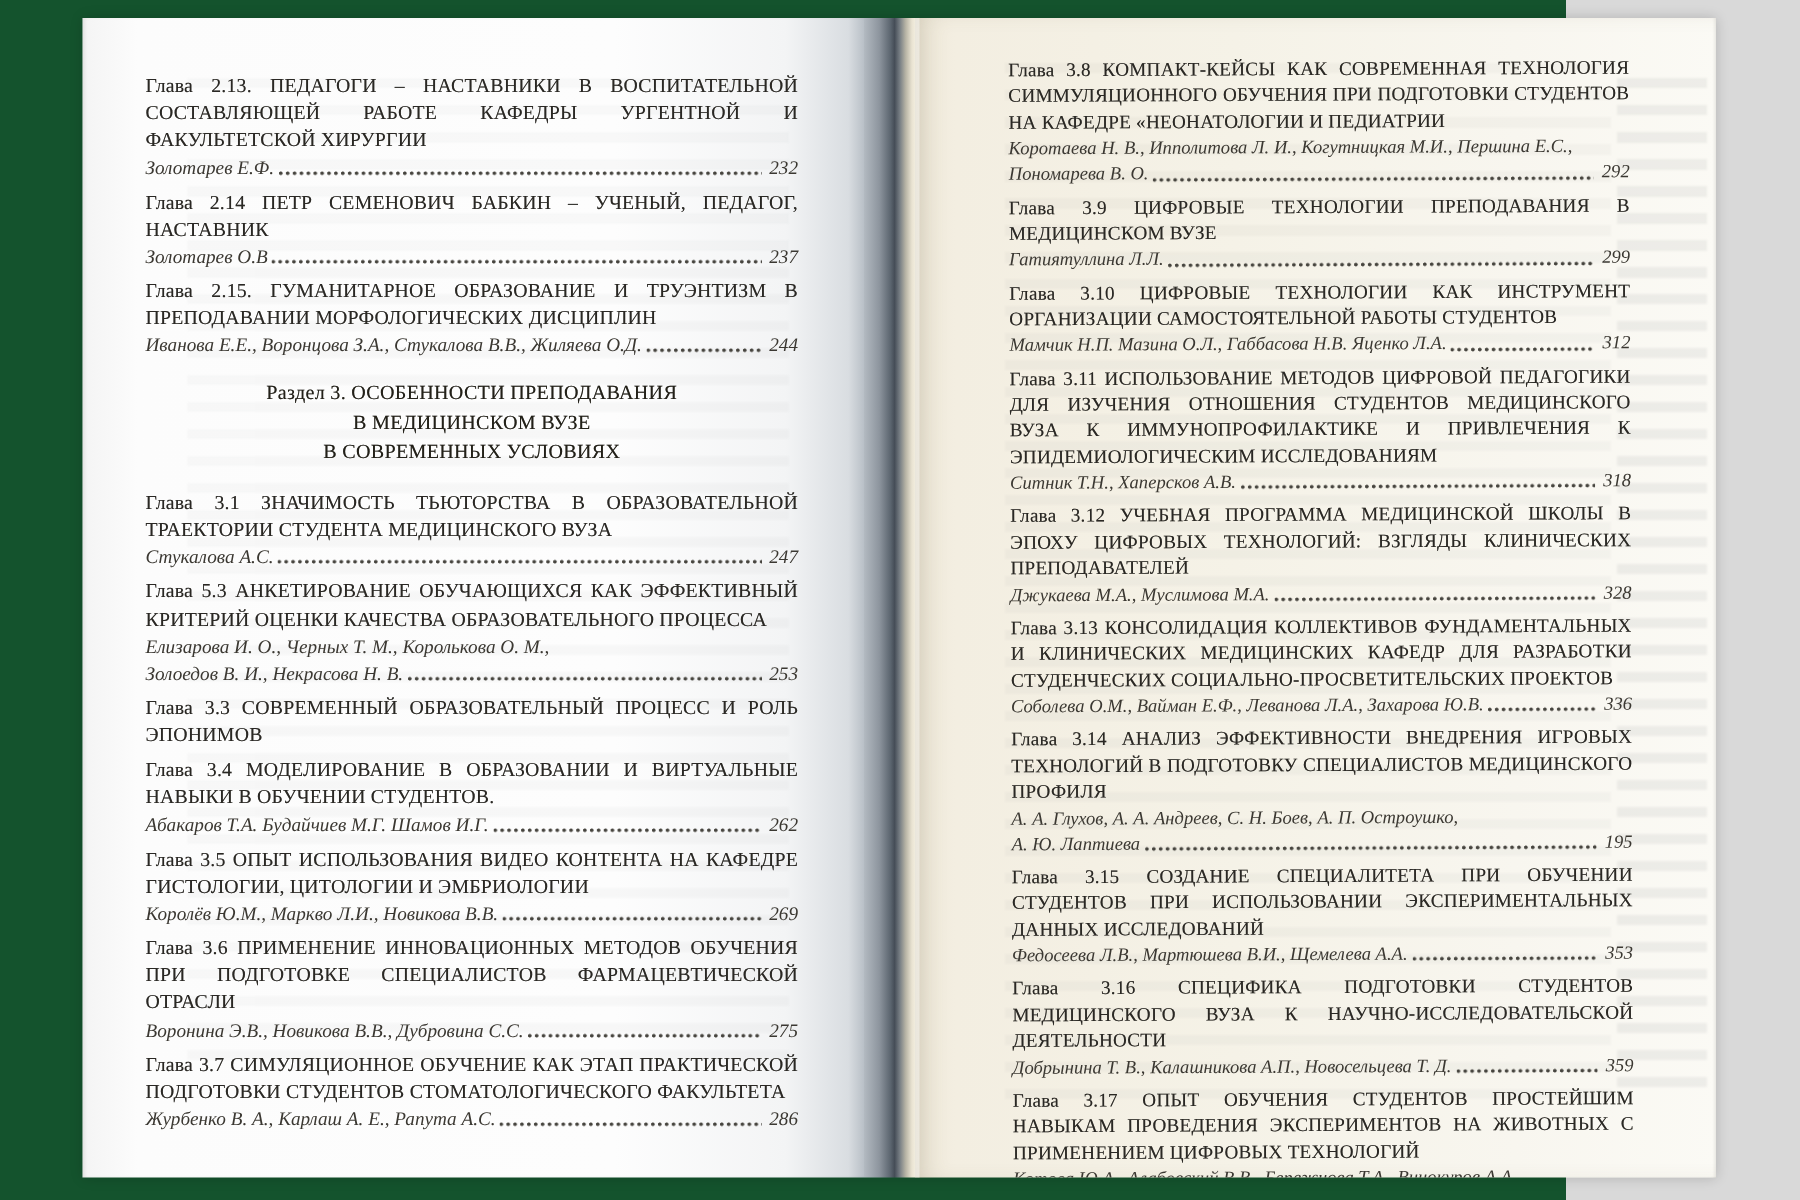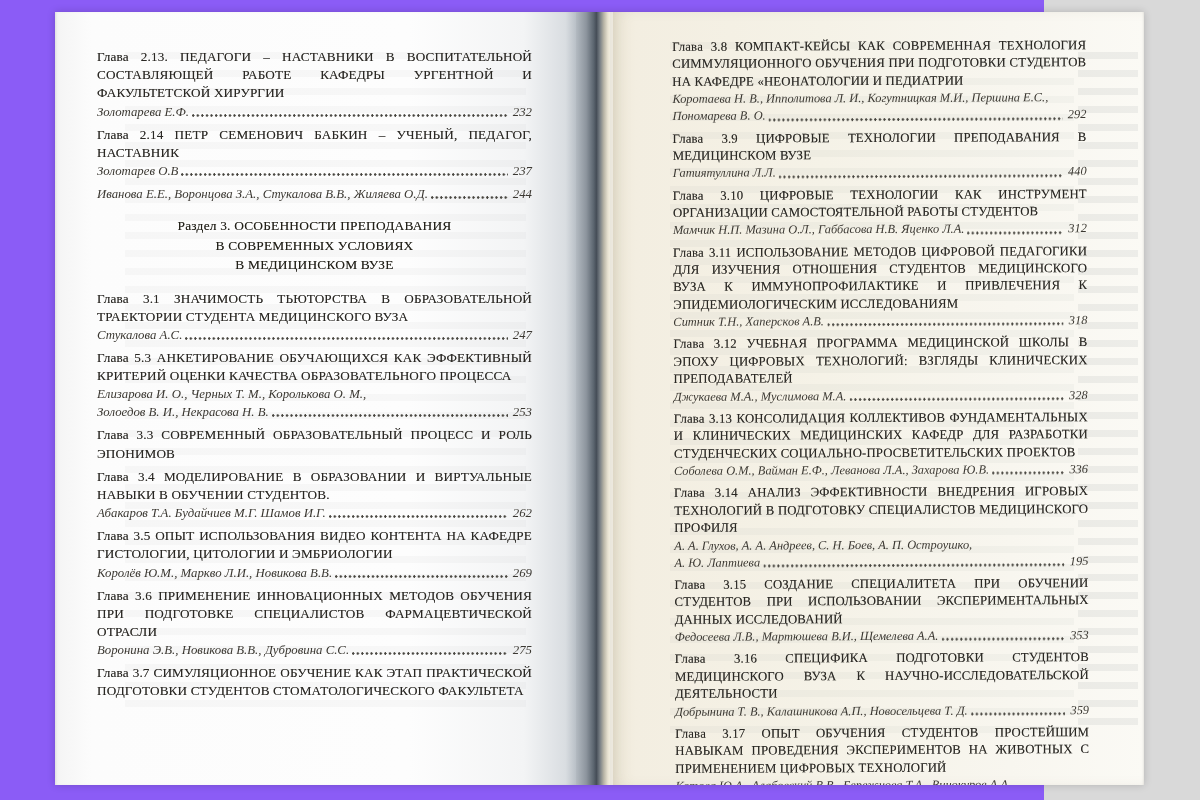--- a/index.html
+++ b/index.html
@@ -1,21 +1,21 @@
 <!DOCTYPE html>
 <html lang="ru"><head>
 <meta charset="utf-8">
 <style>
   html,body { margin:0; padding:0; }
   body {
     width:1200px; height:800px; overflow:hidden;
     font-family:"Liberation Serif","DejaVu Serif",serif;
     background:#d9d9d9;
   }
-  .scene { position:relative; width:1044px; height:800px; background:#8b5cf6; }
+  .scene { position:relative; width:1044px; height:800px; background:#14532d; }
 
   .spread {
     position:absolute; left:55px; top:12px; width:1089px; height:773px;
     display:flex; box-shadow:0 0 8px rgba(0,0,0,0.18);
   }
 
   .page { position:relative; height:100%; overflow:hidden; }
 
   .page-left {
     width:521px;
@@ -85,46 +85,47 @@
 <div class="scene">
   <div class="spread">
 
     <div class="page page-left">
       <div class="bleed bleed-c"></div>
       <div class="content" id="left-content">
           <div class="entry">
     <div class="title">Глава 2.13. ПЕДАГОГИ – НАСТАВНИКИ В ВОСПИТАТЕЛЬНОЙ СОСТАВЛЯЮЩЕЙ РАБОТЕ КАФЕДРЫ УРГЕНТНОЙ И ФАКУЛЬТЕТСКОЙ ХИРУРГИИ</div>
 
     <div class="authors-row">
-      <span class="authors">Золотарева Е.Ф.</span>
+      <span class="authors">Золотарев Е.Ф.</span>
       <span class="leader"></span>
       <span class="pageno">232</span>
     </div>
   </div>
           <div class="entry">
     <div class="title">Глава 2.14 ПЕТР СЕМЕНОВИЧ БАБКИН – УЧЕНЫЙ, ПЕДАГОГ, НАСТАВНИК</div>
 
     <div class="authors-row">
       <span class="authors">Золотарев О.В</span>
       <span class="leader"></span>
       <span class="pageno">237</span>
     </div>
   </div>
           <div class="entry">
+    <div class="title">Глава 2.15. ГУМАНИТАРНОЕ ОБРАЗОВАНИЕ И ТРУЭНТИЗМ В ПРЕПОДАВАНИИ МОРФОЛОГИЧЕСКИХ ДИСЦИПЛИН</div>
 
     <div class="authors-row">
       <span class="authors">Иванова Е.Е., Воронцова З.А., Стукалова В.В., Жиляева О.Д.</span>
       <span class="leader"></span>
       <span class="pageno">244</span>
     </div>
   </div>
           <div class="section-heading">
             <div>Раздел 3. ОСОБЕННОСТИ ПРЕПОДАВАНИЯ</div>
+            <div>В МЕДИЦИНСКОМ ВУЗЕ</div>
             <div>В СОВРЕМЕННЫХ УСЛОВИЯХ</div>
-            <div>В МЕДИЦИНСКОМ ВУЗЕ</div>
           </div>
           <div class="entry">
     <div class="title">Глава 3.1 ЗНАЧИМОСТЬ ТЬЮТОРСТВА В ОБРАЗОВАТЕЛЬНОЙ ТРАЕКТОРИИ СТУДЕНТА МЕДИЦИНСКОГО ВУЗА</div>
 
     <div class="authors-row">
       <span class="authors">Стукалова А.С.</span>
       <span class="leader"></span>
       <span class="pageno">247</span>
     </div>
   </div>
@@ -164,20 +165,25 @@
 
     <div class="authors-row">
       <span class="authors">Воронина Э.В., Новикова В.В., Дубровина С.С.</span>
       <span class="leader"></span>
       <span class="pageno">275</span>
     </div>
   </div>
           <div class="entry">
     <div class="title">Глава 3.7 СИМУЛЯЦИОННОЕ ОБУЧЕНИЕ КАК ЭТАП ПРАКТИЧЕСКОЙ ПОДГОТОВКИ СТУДЕНТОВ СТОМАТОЛОГИЧЕСКОГО ФАКУЛЬТЕТА</div>
 
+    <div class="authors-row">
+      <span class="authors">Журбенко В. А., Карлаш А. Е., Рапута А.С.</span>
+      <span class="leader"></span>
+      <span class="pageno">286</span>
+    </div>
   </div>
         </div>
     </div>
 
     <div class="gutter"></div>
 
     <div class="page page-right">
       <div class="bleed bleed-b"></div>
       <div class="bleed bleed-a"></div>
       <div class="content" id="right-content">
@@ -189,21 +195,21 @@
       <span class="leader"></span>
       <span class="pageno">292</span>
     </div>
   </div>
           <div class="entry">
     <div class="title">Глава 3.9 ЦИФРОВЫЕ ТЕХНОЛОГИИ ПРЕПОДАВАНИЯ В МЕДИЦИНСКОМ ВУЗЕ</div>
 
     <div class="authors-row">
       <span class="authors">Гатиятуллина Л.Л.</span>
       <span class="leader"></span>
-      <span class="pageno">440</span>
+      <span class="pageno">299</span>
     </div>
   </div>
           <div class="entry">
     <div class="title">Глава 3.10 ЦИФРОВЫЕ ТЕХНОЛОГИИ КАК ИНСТРУМЕНТ ОРГАНИЗАЦИИ САМОСТОЯТЕЛЬНОЙ РАБОТЫ СТУДЕНТОВ</div>
 
     <div class="authors-row">
       <span class="authors">Мамчик Н.П. Мазина О.Л., Габбасова Н.В. Яценко Л.А.</span>
       <span class="leader"></span>
       <span class="pageno">312</span>
     </div>

